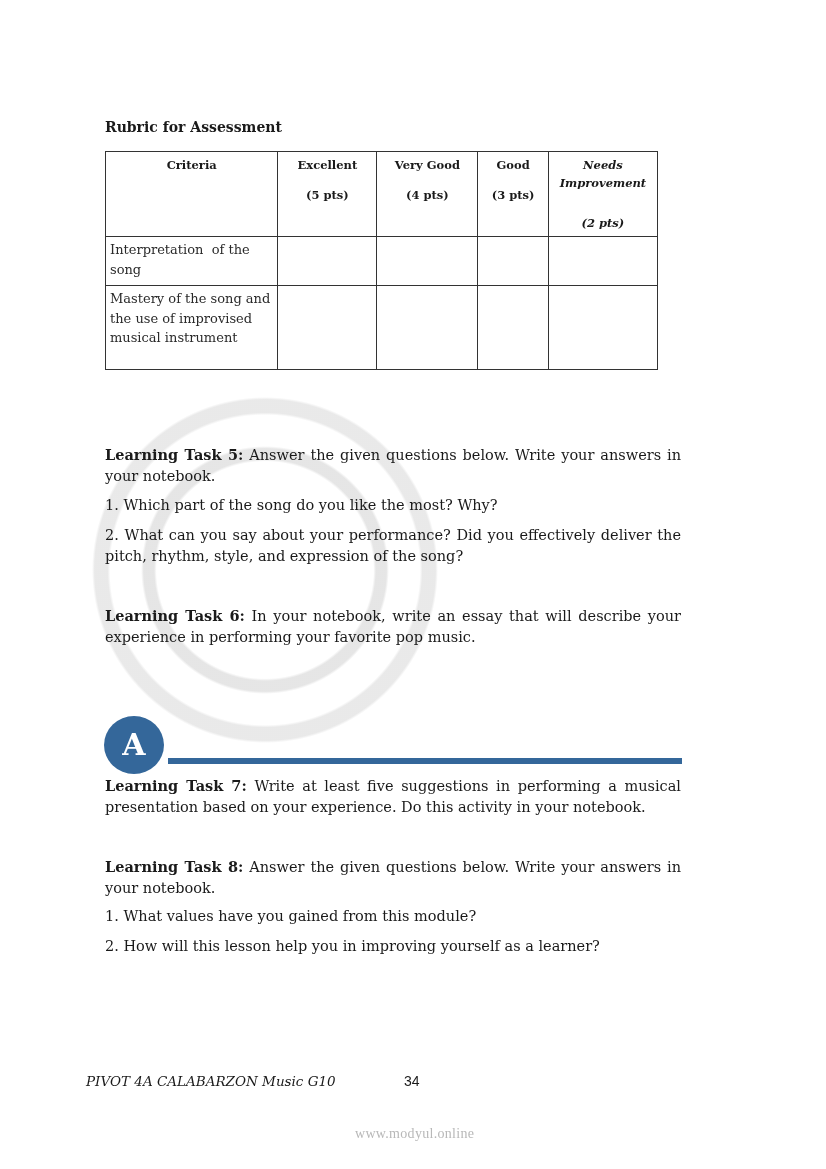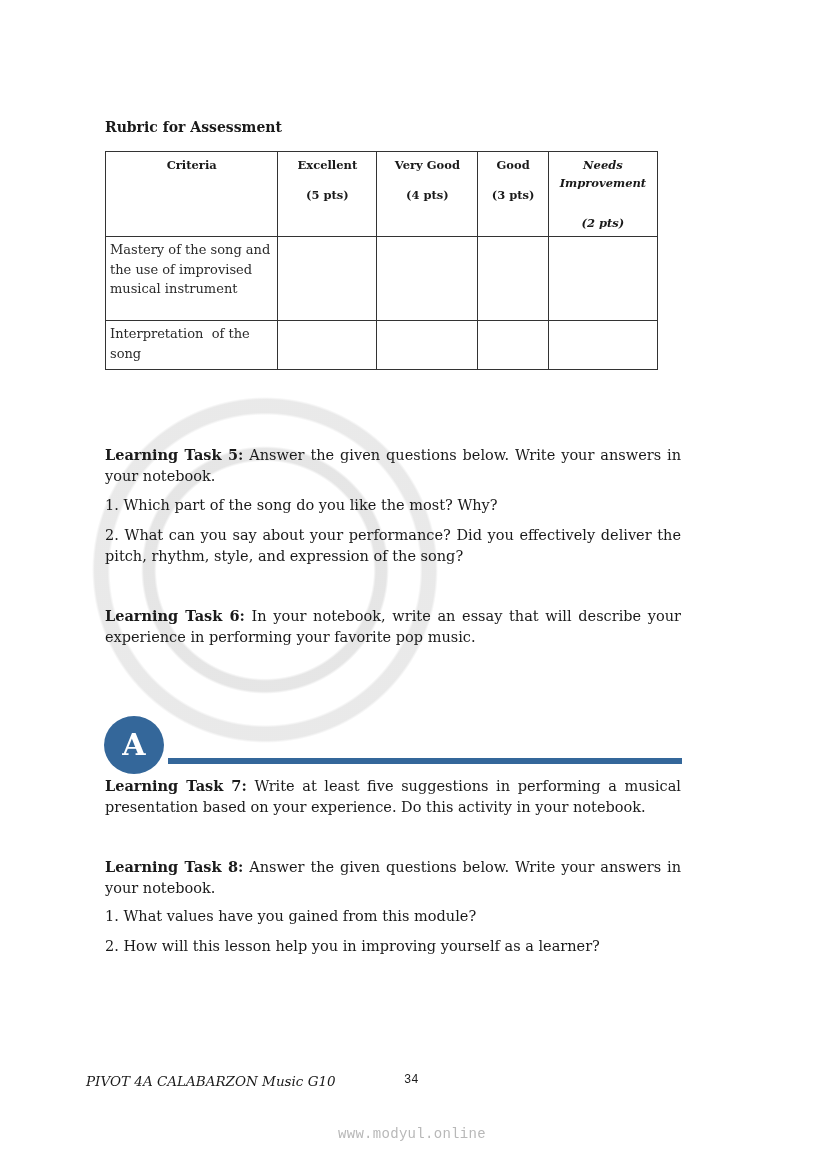--- a/index.html
+++ b/index.html
@@ -16,50 +16,50 @@
   table.rubric th .pts { display: block; margin-top: 12px; }
   table.rubric td { padding: 3px 4px; line-height: 19.5px; font-size: 13px; color: #2a2a2a; }
   .c1 { width: 162px; } .c2 { width: 90px; } .c3 { width: 92px; } .c4 { width: 62px; } .c5 { width: 100px; font-style: italic; }
   .para { position: absolute; left: 105px; width: 576px; font-size: 14.5px; line-height: 21px; text-align: justify; }
   .para b { font-weight: bold; }
   .q { position: absolute; left: 105px; width: 576px; font-size: 14.5px; line-height: 21px; }
   .badge { position: absolute; left: 104px; top: 716px; width: 60px; height: 58px; border-radius: 50%;
            background: #34679a; color: #fff; font-weight: bold; font-size: 30px; text-align: center; line-height: 58px; }
   .bar { position: absolute; left: 168px; top: 758px; width: 514px; height: 6px; background: #34679a; }
   .footer { position: absolute; left: 86px; top: 1073px; font-size: 13.5px; font-style: italic; }
-  .pageno { position: absolute; left: 404px; top: 1073px; font-size: 12px; font-family: Liberation Mono, monospace; }
-  .site { position: absolute; left: 338px; top: 1126px; font-size: 14px; color: #b8b8b8; font-family: Liberation Mono, monospace; letter-spacing: 0.3px; }
+  .pageno { position: absolute; left: 404px; top: 1073px; font-size: 14px; font-family: Liberation Sans, sans-serif; }
+  .site { position: absolute; left: 355px; top: 1126px; font-size: 14px; color: #b8b8b8; font-family: Liberation Serif, serif; letter-spacing: 0.3px; }
 </style>
 </head>
 <body>
 
 <div class="watermark"></div>
 
 <div class="abs heading">Rubric for Assessment</div>
 
 <table class="rubric">
   <thead>
     <tr>
       <th class="c1"><span>Criteria</span></th>
       <th class="c2"><span>Excellent</span><span class="pts">(5 pts)</span></th>
       <th class="c3"><span>Very Good</span><span class="pts">(4 pts)</span></th>
       <th class="c4"><span>Good</span><span class="pts">(3 pts)</span></th>
       <th class="c5"><span>Needs Improvement</span><span class="pts" style="margin-top:22px">(2 pts)</span></th>
     </tr>
   </thead>
   <tbody>
-    <tr style="height:84px">
-      <td>Mastery of the song and the use of improvised musical instrument</td>
+    <tr style="height:49px">
+      <td style="white-space:pre-wrap">Interpretation  of the song</td>
       <td></td>
         <td></td>
         <td></td>
         <td></td>
     </tr>
-    <tr style="height:49px">
-      <td style="white-space:pre-wrap">Interpretation  of the song</td>
+    <tr style="height:84px">
+      <td>Mastery of the song and the use of improvised musical instrument</td>
       <td></td>
         <td></td>
         <td></td>
         <td></td>
     </tr>
   </tbody>
 </table>
 
 <div class="para" style="top:444px">
   <b>Learning Task 5:</b>

